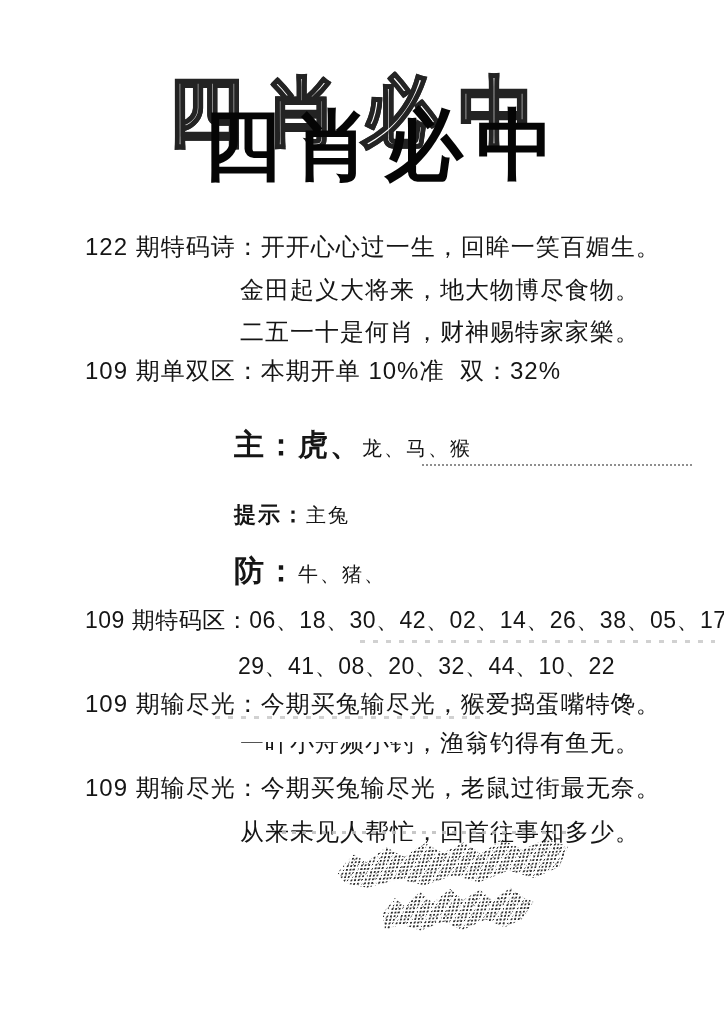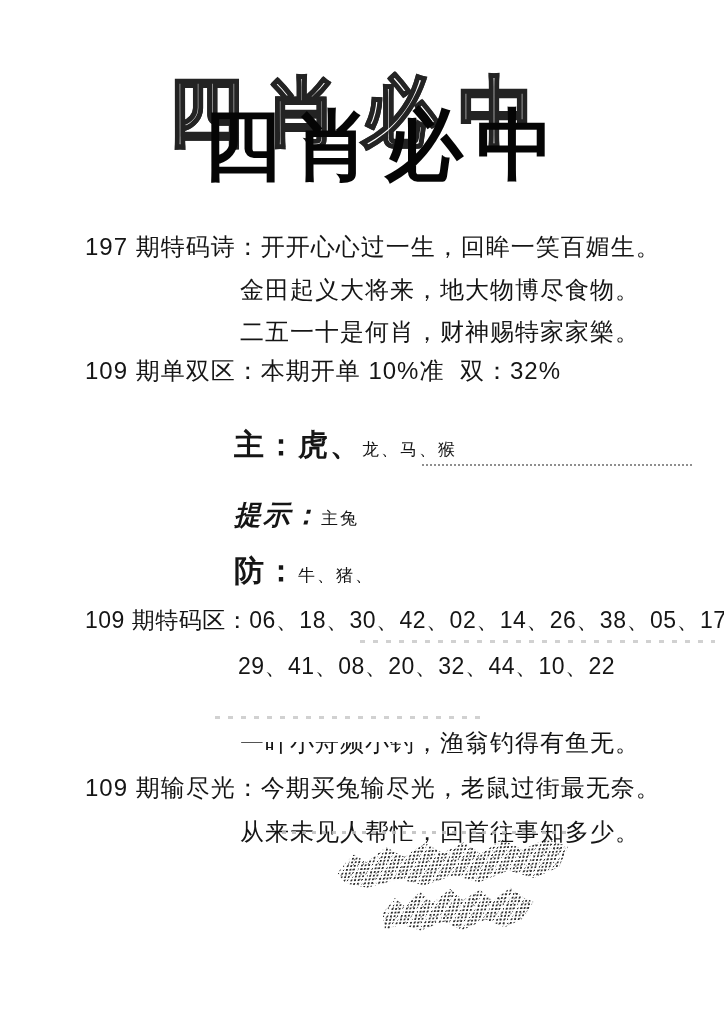--- a/index.html
+++ b/index.html
@@ -16,22 +16,22 @@
     color:#ffffff;-webkit-text-stroke:2.5px #232323;
     text-shadow:1px 1px 0 #3a3a3a,-1px -1px 0 #3a3a3a,1px -1px 0 #3a3a3a,-1px 1px 0 #3a3a3a;
   }
   .t-solid{
     position:absolute;left:203px;top:106px;z-index:2;
     font-size:78px;line-height:1;font-weight:900;letter-spacing:13px;white-space:nowrap;
     color:#050505;
   }
   
   .big{font-size:30px;font-weight:700;letter-spacing:2px;}
-  .mid{font-size:27px;font-weight:700;letter-spacing:2px;font-style:italic;}
-  .sub{font-size:17px;font-weight:400;letter-spacing:2px;}
+  .mid{font-size:22px;font-weight:700;letter-spacing:2px;}
+  .sub{font-size:20px;font-weight:400;letter-spacing:2px;}
   .nums{font-size:23px;letter-spacing:0.5px;}
   
   .dotline{position:absolute;left:422px;top:464px;width:270px;height:0;border-bottom:2px dotted #8f8f8f;}
   
   .ghost{position:absolute;height:3px;background:repeating-linear-gradient(90deg,#c9c9c9 0 5px,transparent 5px 13px);opacity:.85;}
   .g1{left:360px;top:640px;width:355px;}
   .g2{left:215px;top:716px;width:265px;}
   .g3{left:282px;top:831px;width:290px;background:repeating-linear-gradient(90deg,#bdbdbd 0 4px,transparent 4px 10px);}
   
   .cut{display:inline-block;clip-path:inset(11px 0 0 0);}
@@ -57,39 +57,40 @@
   }
 </style>
 </head>
 <body>
 
 <div class="doc">
 
   <div class="t-outline">四肖必中</div>
   <div class="t-solid">四肖必中</div>
 
-  <div class="ln" style="left:85px;top:235px;"><span class="lbl">197 期特码诗：</span><span>开开心心过一生，回眸一笑百媚生。</span></div>
+  <div class="ln" style="left:85px;top:235px;"><span class="lbl">122 期特码诗：</span><span>开开心心过一生，回眸一笑百媚生。</span></div>
   <div class="ln" style="left:240px;top:278px;">金田起义大将来，地大物博尽食物。</div>
   <div class="ln" style="left:240px;top:320px;">二五一十是何肖，财神赐特家家樂。</div>
 
   <div class="ln" style="left:85px;top:359px;"><span class="lbl">109 期单双区：</span><span>本期开单 10%准</span></div>
   <div class="ln" style="left:460px;top:359px;">双：32%</div>
 
 
   <div class="ln" style="left:234px;top:430px;"><span class="big">主：</span><span class="big">虎、</span><span class="sub">龙、马、猴</span></div>
   <div class="dotline"></div>
 
   <div class="ln" style="left:234px;top:502px;"><span class="mid">提示：</span><span class="sub">主兔</span></div>
 
   <div class="ln" style="left:234px;top:556px;"><span class="big">防：</span><span class="sub">牛、猪、</span></div>
 
   <div class="ln nums" style="left:85px;top:609px;"><span>109 期特码区：</span><span>06、18、30、42、02、14、26、38、05、17、</span></div>
   <div class="ghost g1"></div>
   <div class="ln nums" style="left:238px;top:655px;">29、41、08、20、32、44、10、22</div>
 
+  <div class="ln" style="left:85px;top:692px;"><span class="lbl">109 期输尽光：</span><span>今期买兔输尽光，猴爱捣蛋嘴特馋。</span></div>
   <div class="ghost g2"></div>
   <div class="ln" style="left:240px;top:731px;"><span class="cut">一叶小舟频小钓，</span><span>渔翁钓得有鱼无。</span></div>
 
   <div class="ln" style="left:85px;top:776px;"><span class="lbl">109 期输尽光：</span><span>今期买兔输尽光，老鼠过街最无奈。</span></div>
   <div class="ln" style="left:240px;top:820px;">从来未见人帮忙，回首往事知多少。</div>
 
   <div class="ghost g3"></div>
   <div class="wm wm1"></div>
   <div class="wm wm2"></div>
 

